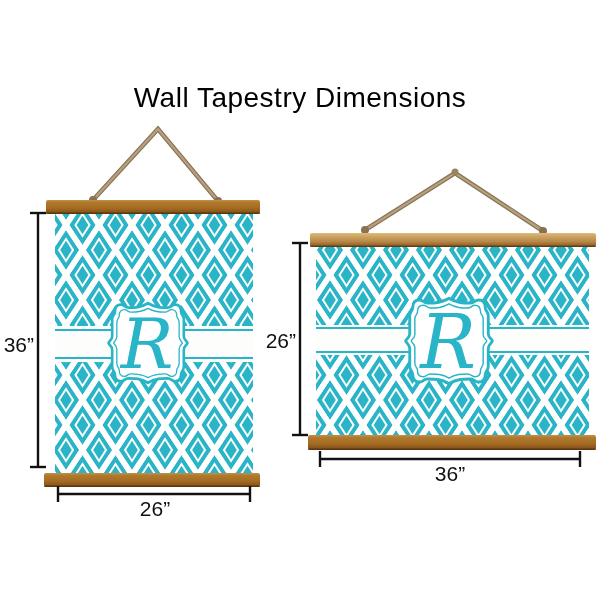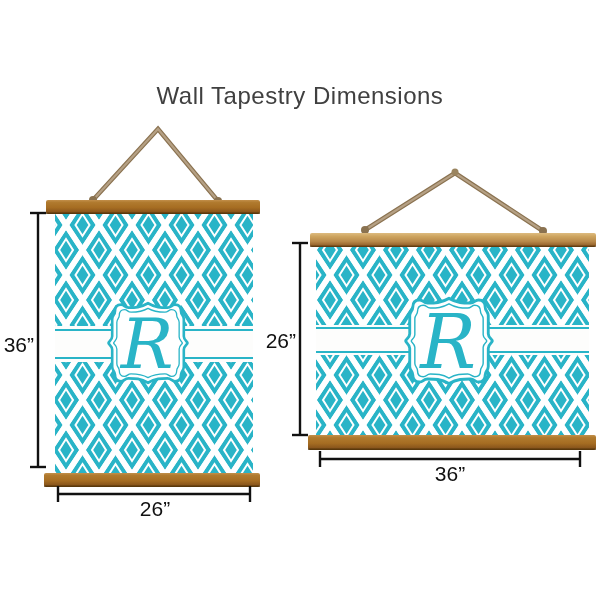--- a/index.html
+++ b/index.html
@@ -1,19 +1,19 @@
 <!DOCTYPE html>
 <html><head>
 <meta charset="utf-8">
 <style>
   html,body{margin:0;padding:0;background:#ffffff;}
   .stage{position:relative;width:600px;height:600px;background:#ffffff;overflow:hidden;
          font-family:"Liberation Sans", sans-serif;}
   .title{position:absolute;top:82px;left:0;width:600px;text-align:center;
-         font-size:24px;font-weight:400;color:#404040;letter-spacing:.5px;margin:0;}
+         font-size:28px;font-weight:400;color:#000000;letter-spacing:.5px;margin:0;}
   svg{position:absolute;top:0;left:0;}
   .dim-label{font-family:"Liberation Sans", sans-serif;font-size:21px;fill:#111;}
   .mono-letter{font-family:"DejaVu Serif", serif;font-style:italic;font-weight:400;}
 </style>
 </head>
 <body>
 
 <div class="stage">
 
   <h1 class="title">Wall Tapestry Dimensions</h1>

